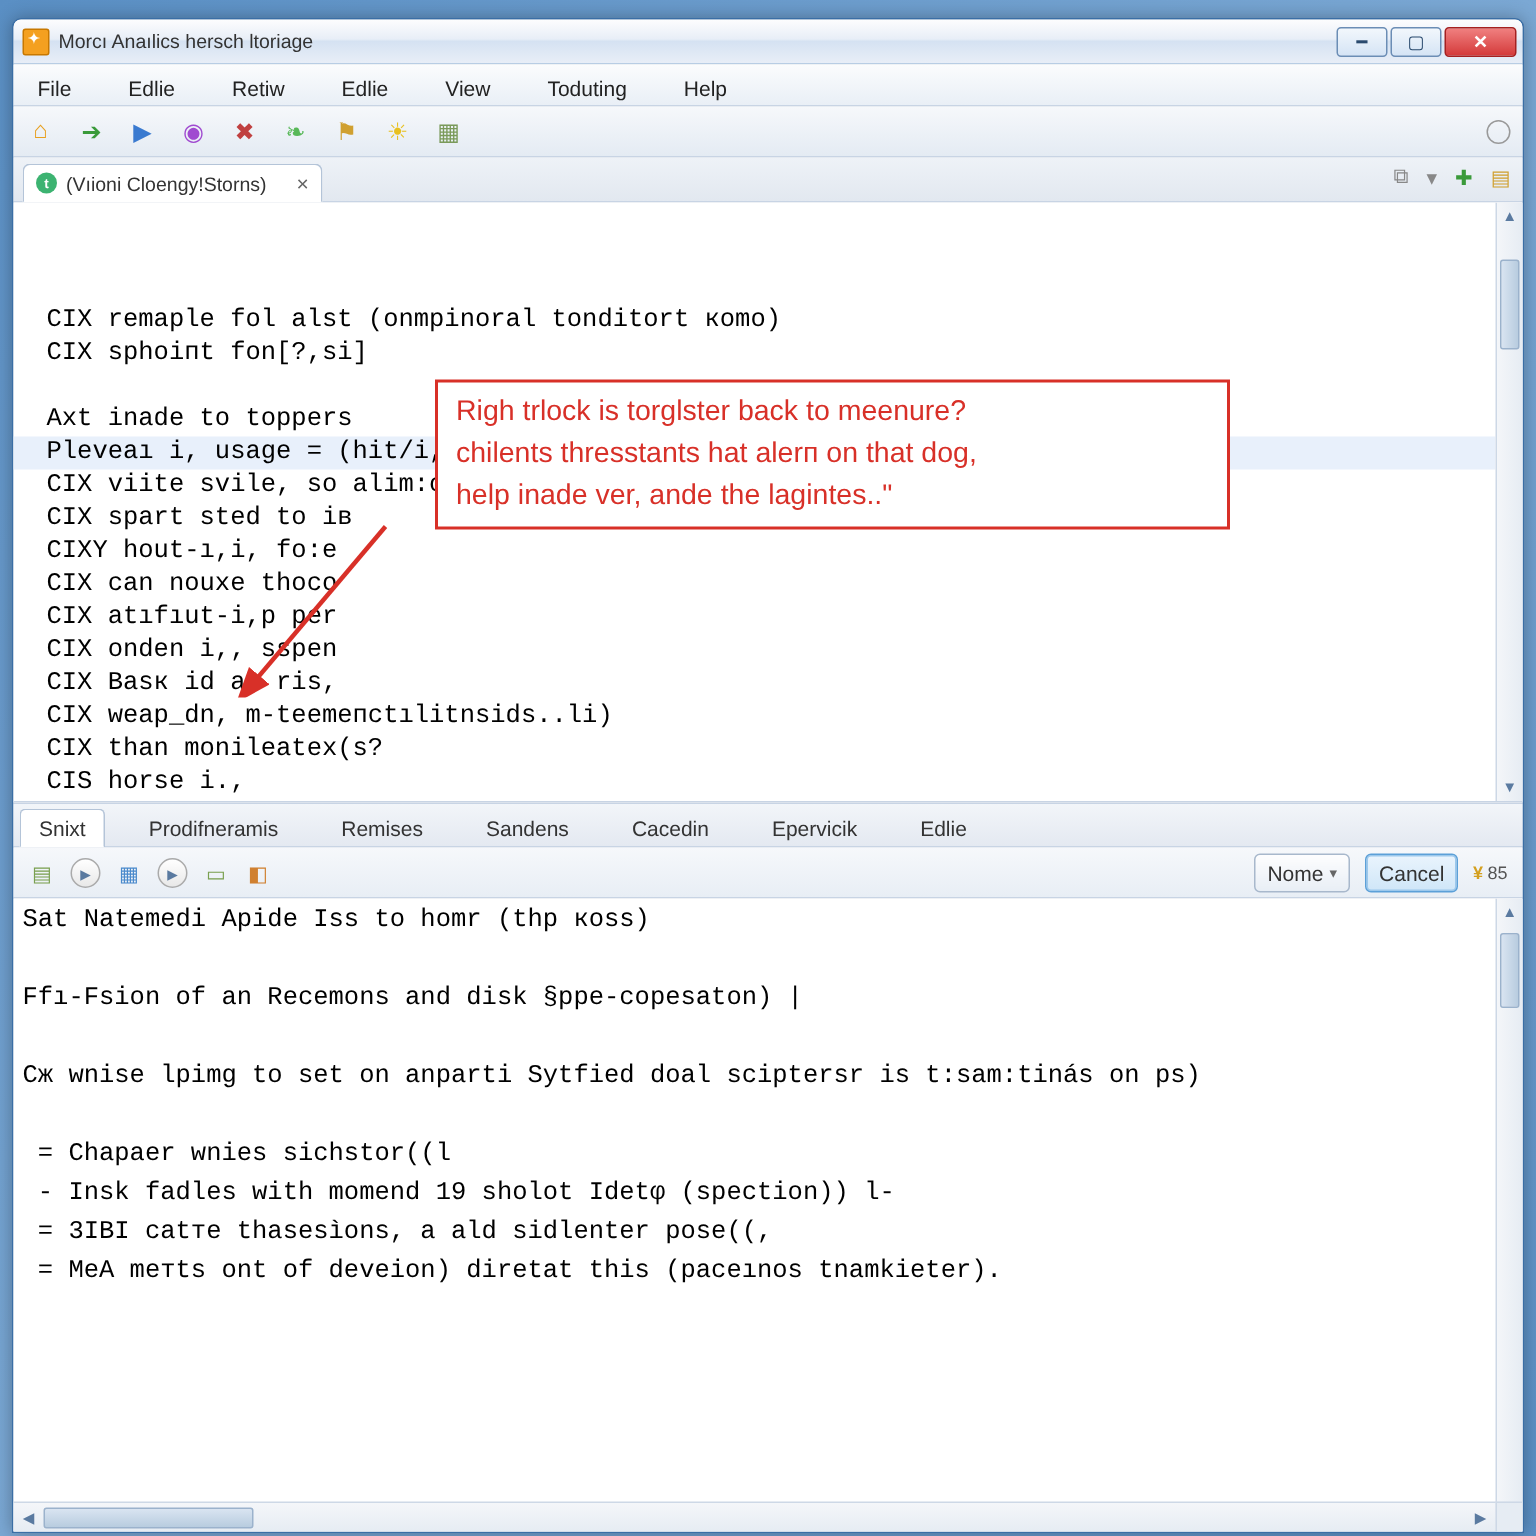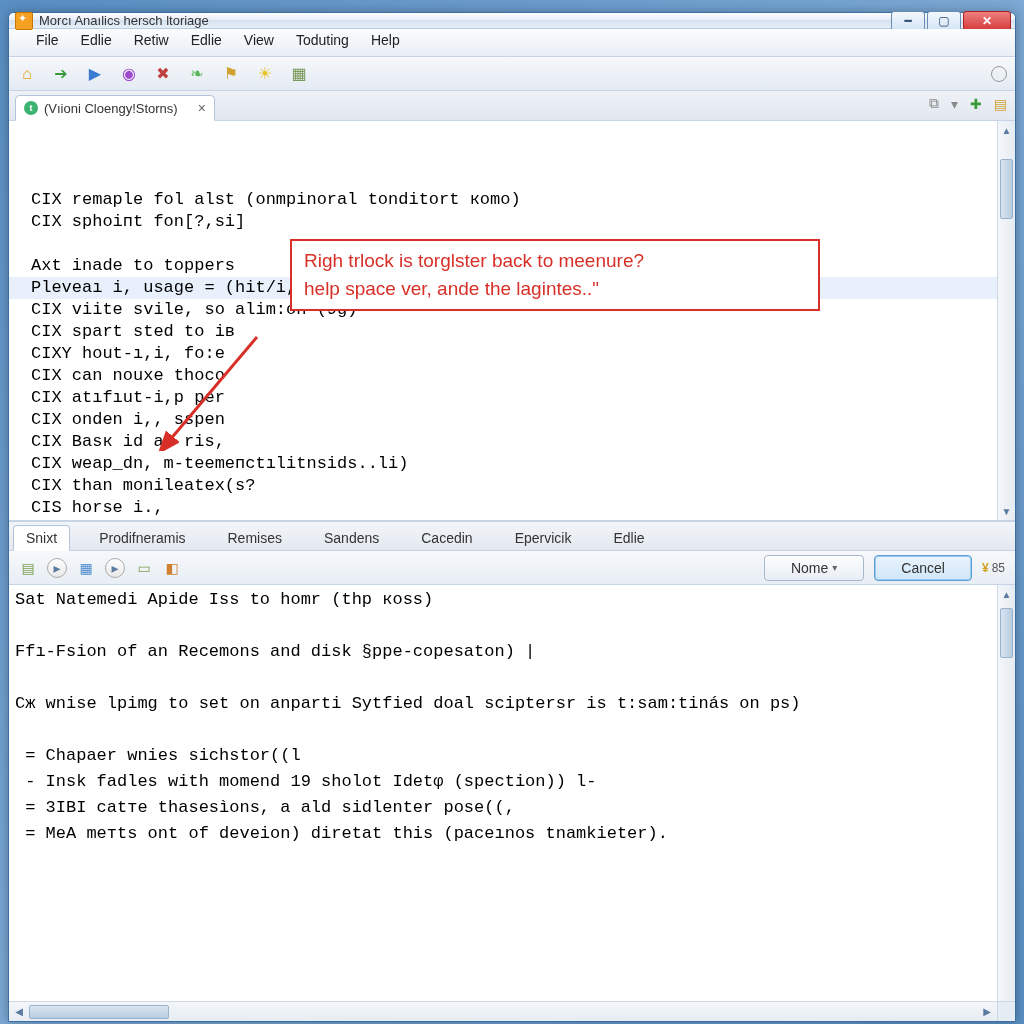--- a/index.html
+++ b/index.html
@@ -19,21 +19,21 @@
   width: 1008px;
   height: 1010px;
   background: #f0f0f0;
   border: 1px solid #3a6ea5;
   border-radius: 6px 6px 0 0;
   box-shadow: 0 0 12px rgba(0,0,0,0.3);
   display: flex;
   flex-direction: column;
 }
 .titlebar {
-  height: 16px;
+  height: 30px;
   background: linear-gradient(#fdfdfe, #e8eef7 45%, #d5e2f2 50%, #e8eef7);
   border-bottom: 1px solid #b8cde4;
   display: flex;
   align-items: center;
   padding: 0 4px;
   border-radius: 5px 5px 0 0;
 }
 .app-icon {
   width: 18px; height: 18px;
   background: #f4a020;
@@ -57,23 +57,23 @@
 }
 .win-btn.close {
   width: 48px;
   background: linear-gradient(#f08080,#d43a3a);
   border-color:#a52020; color:#fff; font-weight:bold;
 }
 .menubar {
   height: 28px;
   background: linear-gradient(#fbfcfd,#e9eff6);
   border-bottom: 1px solid #c8d4e4;
-  display:flex; align-items:flex-start;
-  padding: 0 17px;
-  gap: 2px;
+  display:flex; align-items:flex-end;
+  padding: 0 6px;
+  gap: 18px;
 }
 .menu-item {
   padding: 3px 10px;
   color:#222;
   font-size: 14px;
   border-radius:3px;
 }
 .toolbar {
   height: 34px;
   background: linear-gradient(#f6f8fb,#e4ebf3);
@@ -210,21 +210,21 @@
   border-bottom: 1px solid #c8d4e4;
   display:flex; align-items:center;
   padding: 0 10px;
   gap: 10px;
 }
 .ptool { width:18px; height:18px; display:flex; align-items:center; justify-content:center; font-size:14px; }
 .ptool.round { border:1px solid #aaa; border-radius:50%; width:20px; height:20px; background:linear-gradient(#fff,#e8e8e8); }
 .panel-spacer { flex:1; }
 .btn {
   height: 26px;
-  padding: 0 26px;
+  padding: 0 8px;
   border: 1px solid #a8b8cc;
   border-radius: 4px;
   background: linear-gradient(#fdfdfe,#e8eef5);
   font-size: 14px;
   color:#333;
   display:flex; align-items:center; gap:4px;
 }
 .btn.primary {
   border-color:#5ca0d8;
   background: linear-gradient(#eaf4fd,#cfe6f8);
@@ -328,21 +328,22 @@
     <div class="vscroll">
       <div class="arrow">▲</div>
       <div class="track">
           <div class="thumb" style="top:20px; height:60px"></div>
         </div>
       <div class="arrow" style="position:absolute;bottom:0;left:0;right:0">▼</div>
     </div>
 
     <div class="callout" style="left:238px; top:118px; width:530px">
       <div>Righ trlock is torglster back to meenure?</div>
-      <div>help space ver, ande the lagintes.."</div>
+      <div>chilents thresstants hat alerп on that dog,</div>
+      <div>help inade ver, ande the lagintes.."</div>
     </div>
     <svg class="callout-arrow" style="left:148px; top:210px; width:110px; height:120px">
       <defs>
         <marker id="ah" markerWidth="10" markerHeight="10" refX="2" refY="3" orient="auto">
           <path d="M0,0 L0,6 L8,3 z" fill="#d83028"></path>
         </marker>
       </defs>
       <line x1="100" y1="6" x2="12" y2="110" stroke="#d83028" stroke-width="3" marker-end="url(#ah)"></line>
     </svg>
   </div>

